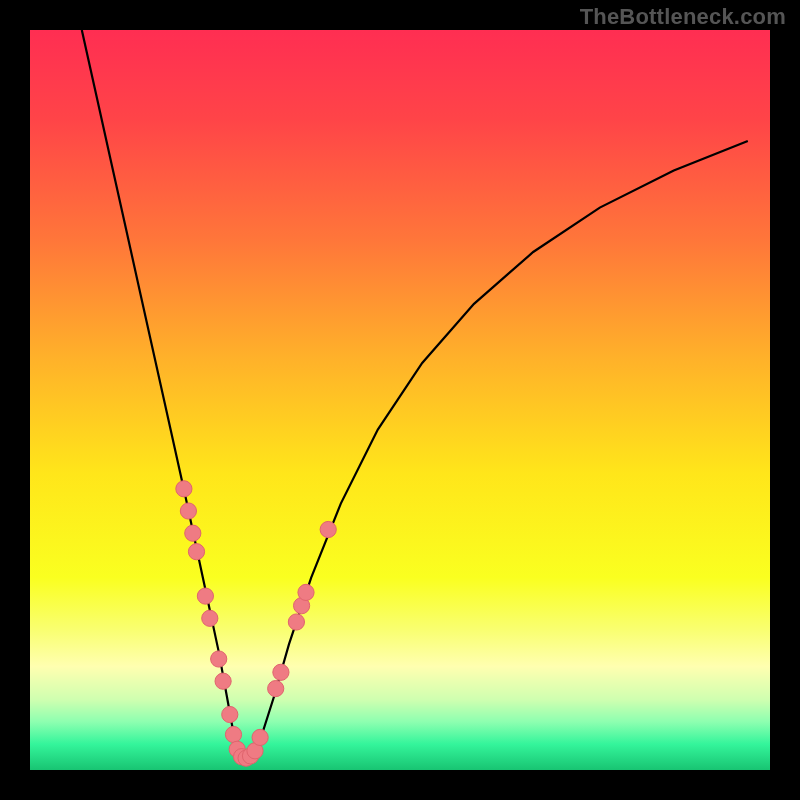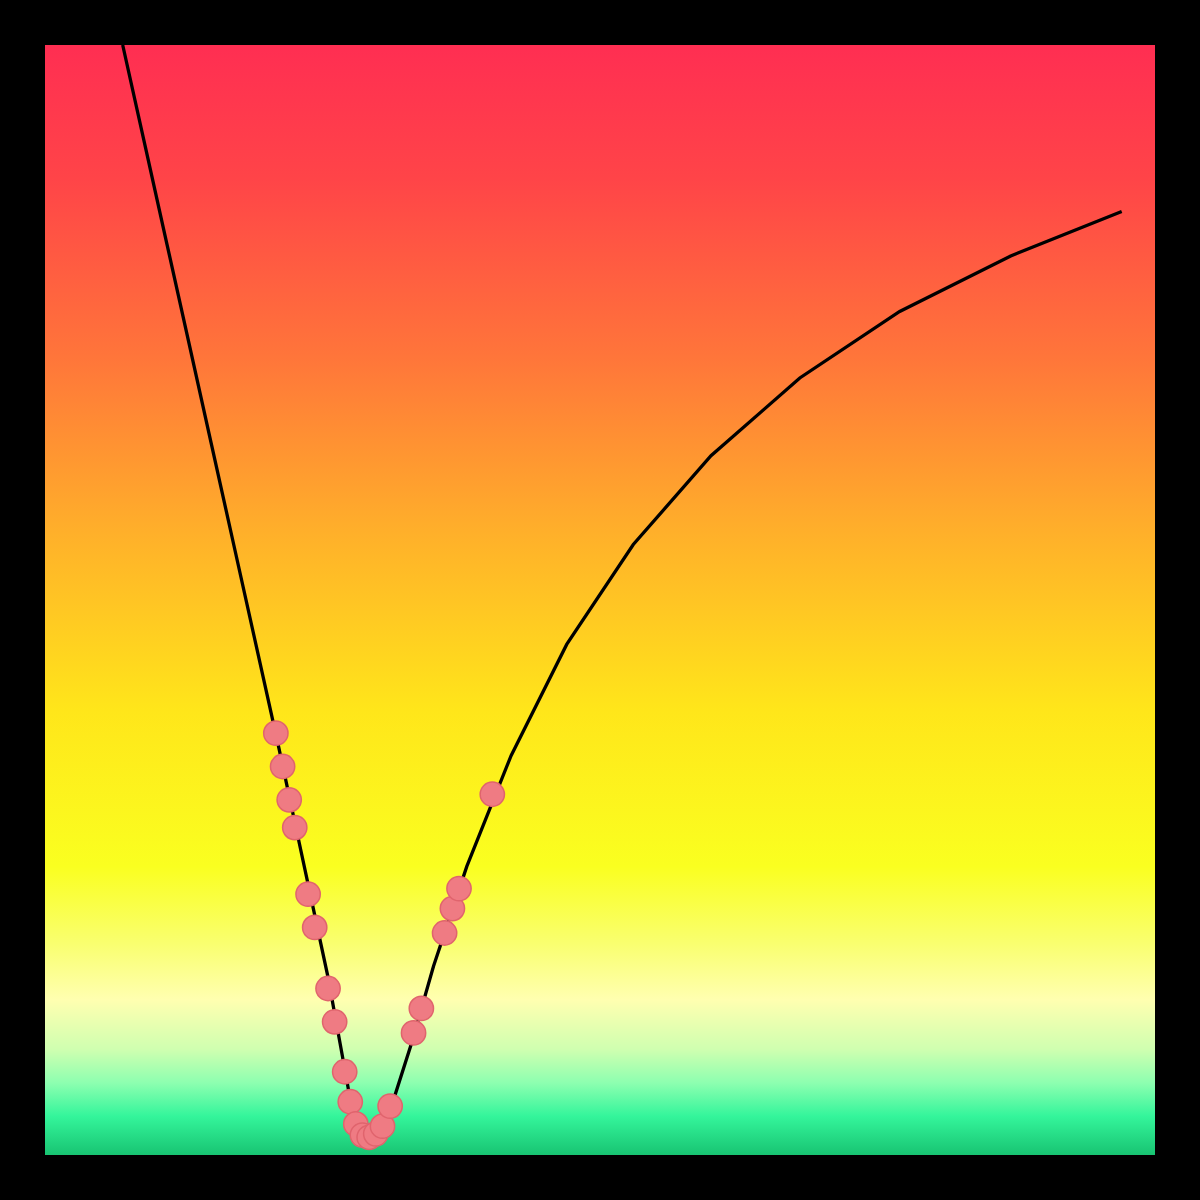--- a/index.html
+++ b/index.html
@@ -72,13 +72,14 @@
           <circle cx="230.1" cy="707.4" r="8.1" fill="#ef7b83" stroke="#e0646d" stroke-width="1"></circle>
           <circle cx="245.7" cy="658.6" r="8.1" fill="#ef7b83" stroke="#e0646d" stroke-width="1"></circle>
           <circle cx="250.9" cy="642.3" r="8.1" fill="#ef7b83" stroke="#e0646d" stroke-width="1"></circle>
           <circle cx="266.4" cy="592.0" r="8.1" fill="#ef7b83" stroke="#e0646d" stroke-width="1"></circle>
           <circle cx="271.6" cy="575.7" r="8.1" fill="#ef7b83" stroke="#e0646d" stroke-width="1"></circle>
           <circle cx="276.0" cy="562.4" r="8.1" fill="#ef7b83" stroke="#e0646d" stroke-width="1"></circle>
           <circle cx="298.2" cy="499.5" r="8.1" fill="#ef7b83" stroke="#e0646d" stroke-width="1"></circle>
         </g>
     </svg>
   </div>
+  <div class="watermark">TheBottleneck.com</div>
 </div>
 
 </body></html>

